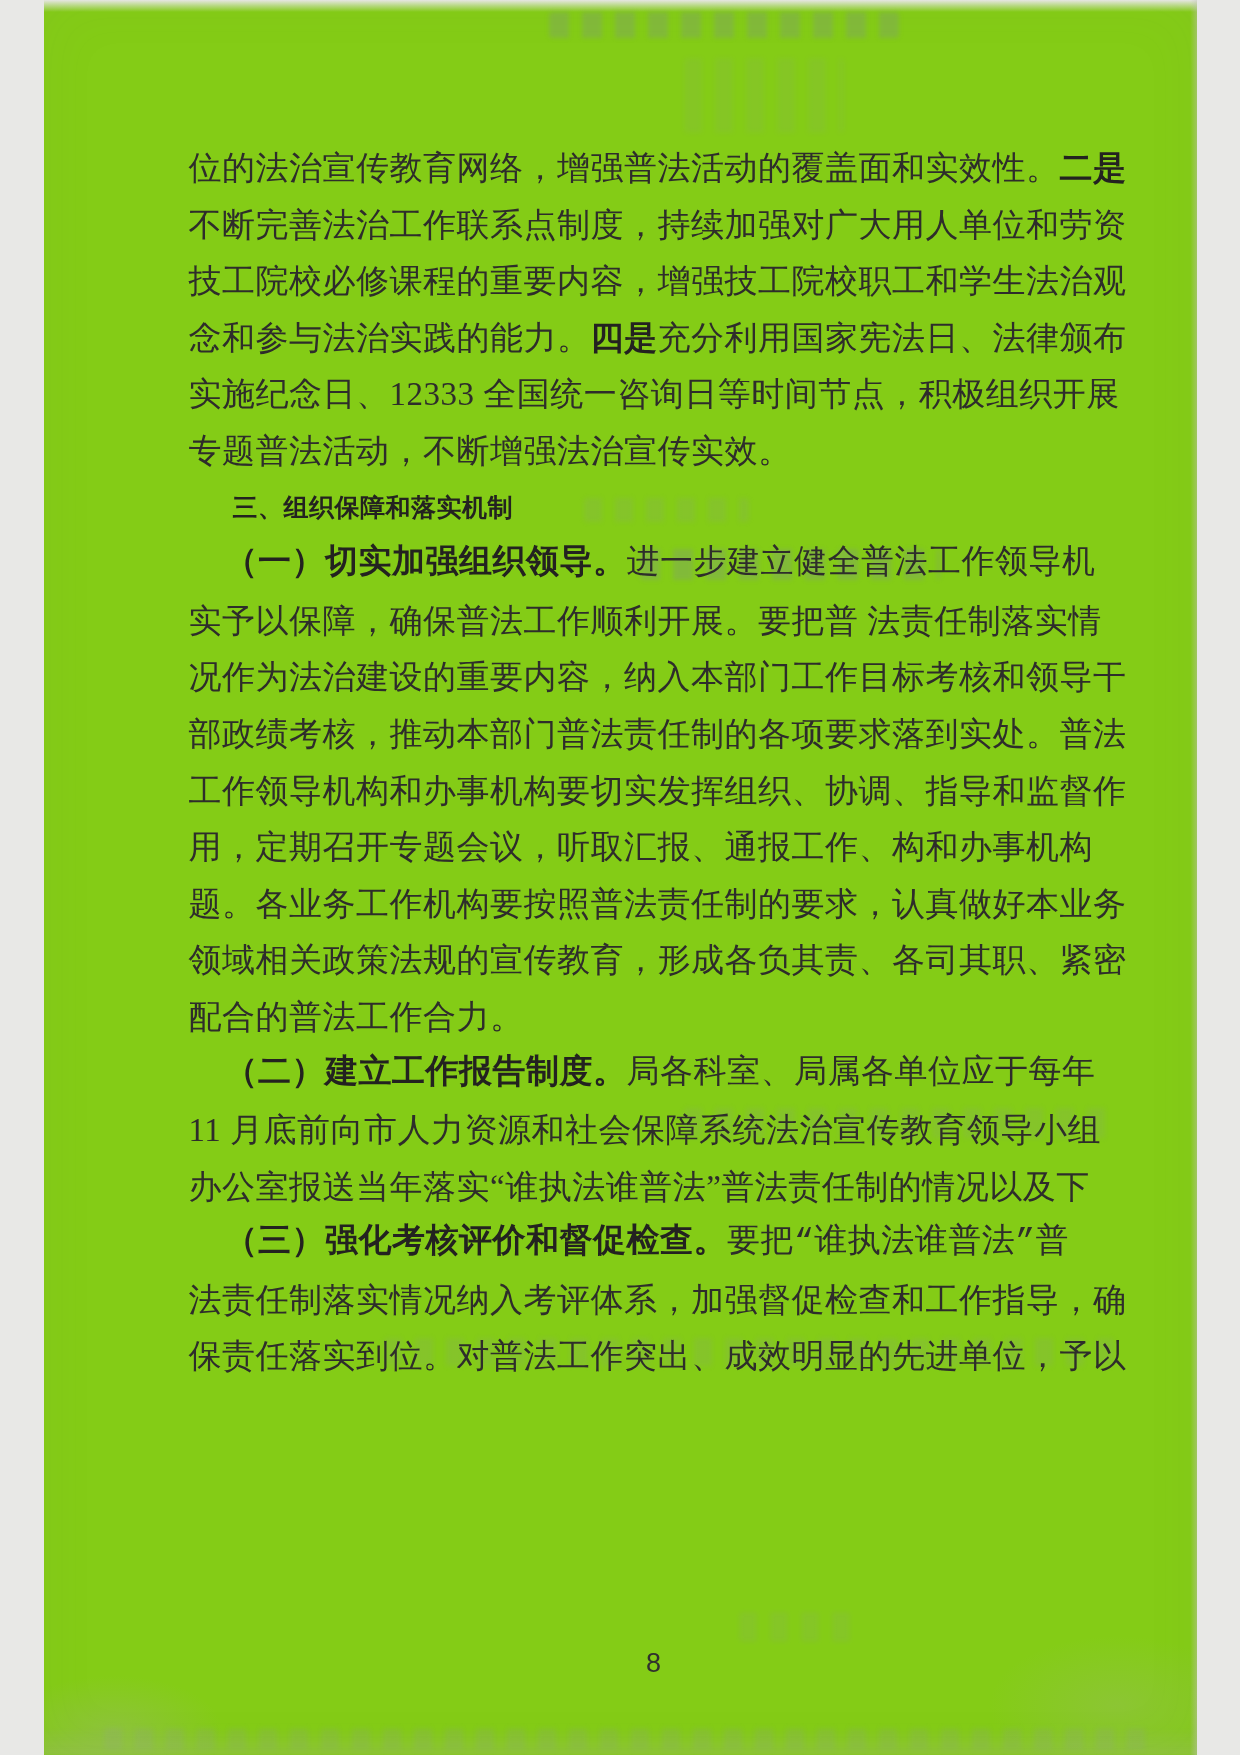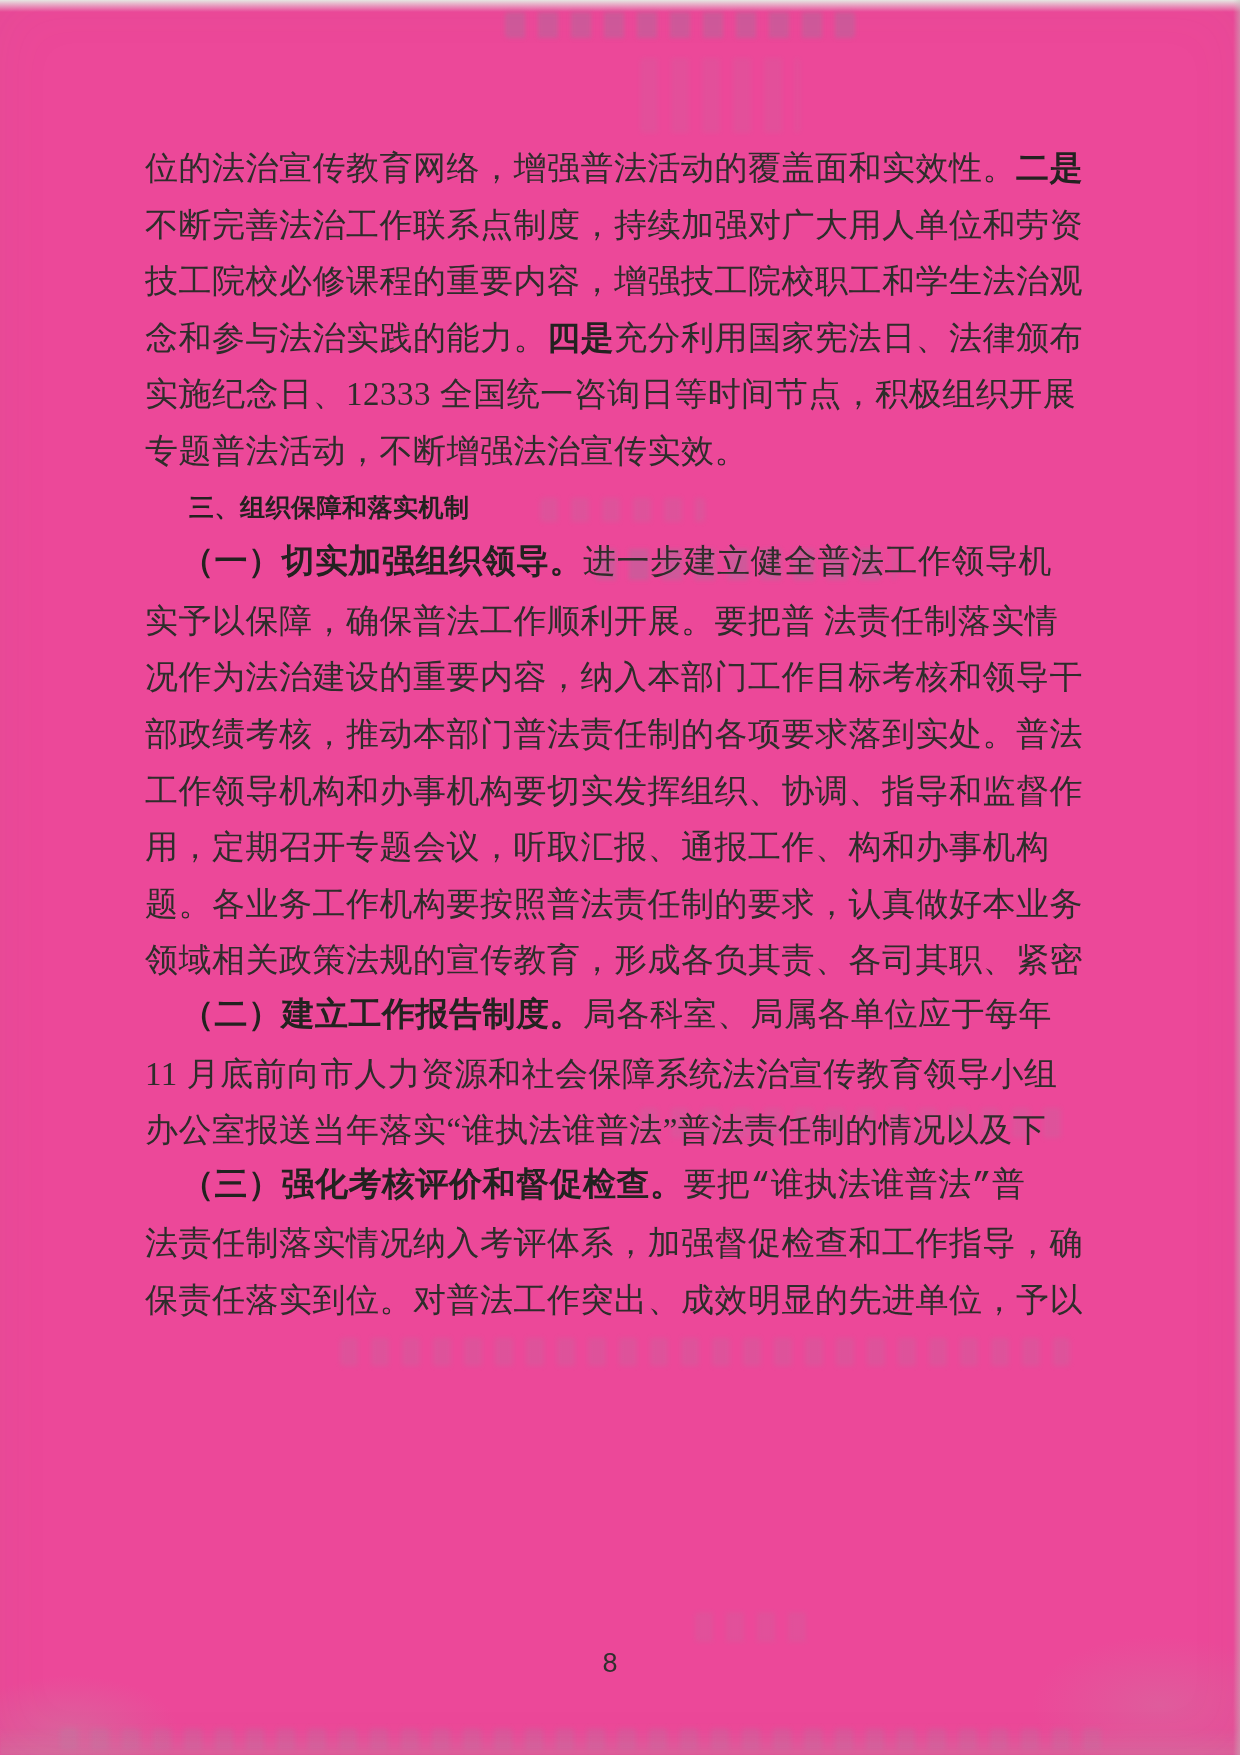--- a/index.html
+++ b/index.html
@@ -1,23 +1,24 @@
 <!DOCTYPE html>
 <html><head>
 <meta charset="utf-8">
 <style>
   html, body { margin:0; padding:0; background:#e8e8e6; }
   .page {
     position:relative;
-    width:1240px; height:1755px;
+    width:1132px; height:1755px;
     margin:0 auto;
-    background:#ec4899;
+    background:#84cc16;
     font-family:"Liberation Serif","DejaVu Serif",serif;
     overflow:hidden;
     box-shadow: inset 0 0 60px rgba(120,120,110,0.06);
+    padding-left: 21px;
   }
   .edge-top {
     position:absolute; top:0; left:0; right:0; height:12px;
     background:linear-gradient(#e6e6e2, rgba(230,230,226,0));
   }
   .edge-bottom {
     position:absolute; bottom:0; left:0; right:0; height:28px;
     background:linear-gradient(rgba(175,175,168,0), rgba(175,175,168,0.22));
     filter:blur(1px);
   }
@@ -101,20 +102,21 @@
       <div class="line"><span class="run">专题普法活动，不断增强法治宣传实效。</span></div>
       <div class="line indent-heading"><span class="run run-bold">三、组织保障和落实机制</span></div>
       <div class="line indent-para"><span class="run run-bold">（一）切实加强组织领导。</span><span class="run">进一步建立健全普法工作领导机</span></div>
       <div class="line"><span class="run">实予以保障，确保普法工作顺利开展。要把普 法责任制落实情</span></div>
       <div class="line"><span class="run">况作为法治建设的重要内容，纳入本部门工作目标考核和领导干</span></div>
       <div class="line"><span class="run">部政绩考核，推动本部门普法责任制的各项要求落到实处。普法</span></div>
       <div class="line"><span class="run">工作领导机构和办事机构要切实发挥组织、协调、指导和监督作</span></div>
       <div class="line"><span class="run">用，定期召开专题会议，听取汇报、通报工作、构和办事机构</span></div>
       <div class="line"><span class="run">题。各业务工作机构要按照普法责任制的要求，认真做好本业务</span></div>
       <div class="line"><span class="run">领域相关政策法规的宣传教育，形成各负其责、各司其职、紧密</span></div>
+      <div class="line"><span class="run">配合的普法工作合力。</span></div>
       <div class="line indent-para"><span class="run run-bold">（二）建立工作报告制度。</span><span class="run">局各科室、局属各单位应于每年</span></div>
       <div class="line"><span class="run">11 月底前向市人力资源和社会保障系统法治宣传教育领导小组</span></div>
       <div class="line"><span class="run">办公室报送当年落实“谁执法谁普法”普法责任制的情况以及下</span></div>
       <div class="line indent-para"><span class="run run-bold">（三）强化考核评价和督促检查。</span><span class="run">要把“谁执法谁普法”普</span></div>
       <div class="line"><span class="run">法责任制落实情况纳入考评体系，加强督促检查和工作指导，确</span></div>
       <div class="line"><span class="run">保责任落实到位。对普法工作突出、成效明显的先进单位，予以</span></div>
     </div>
 
   <div class="page-number">8</div>
 

